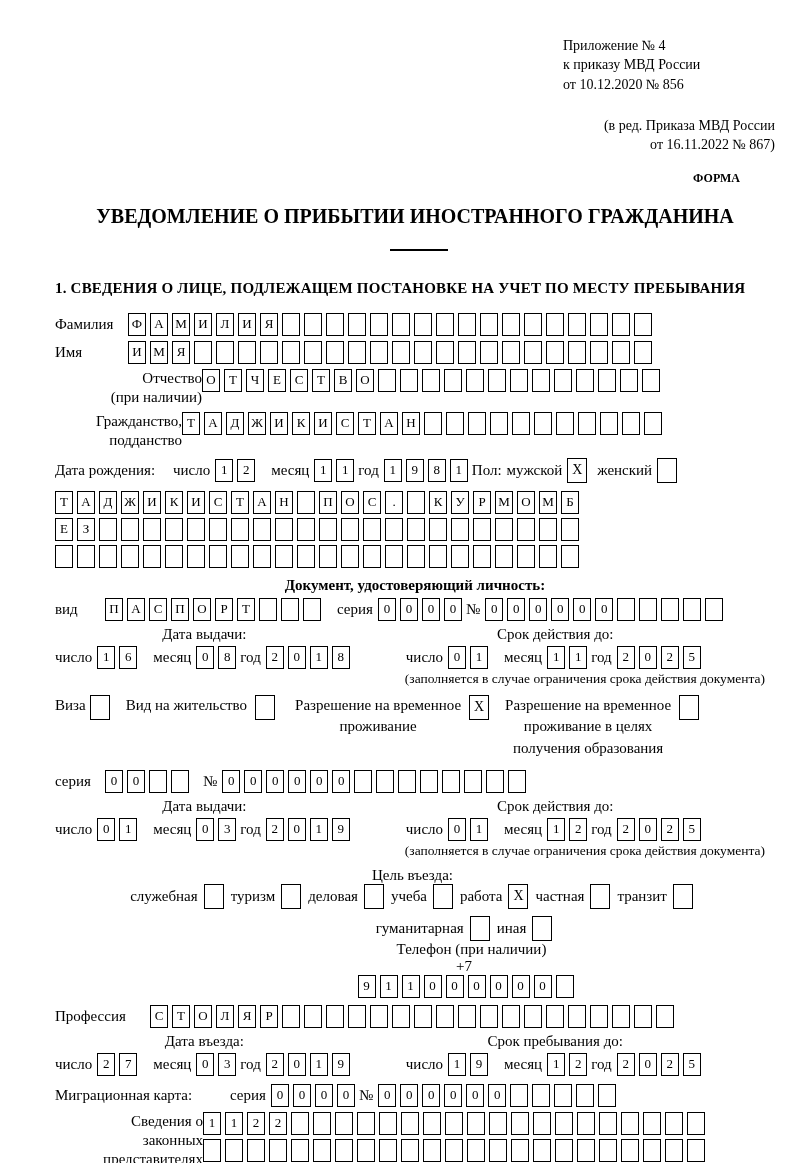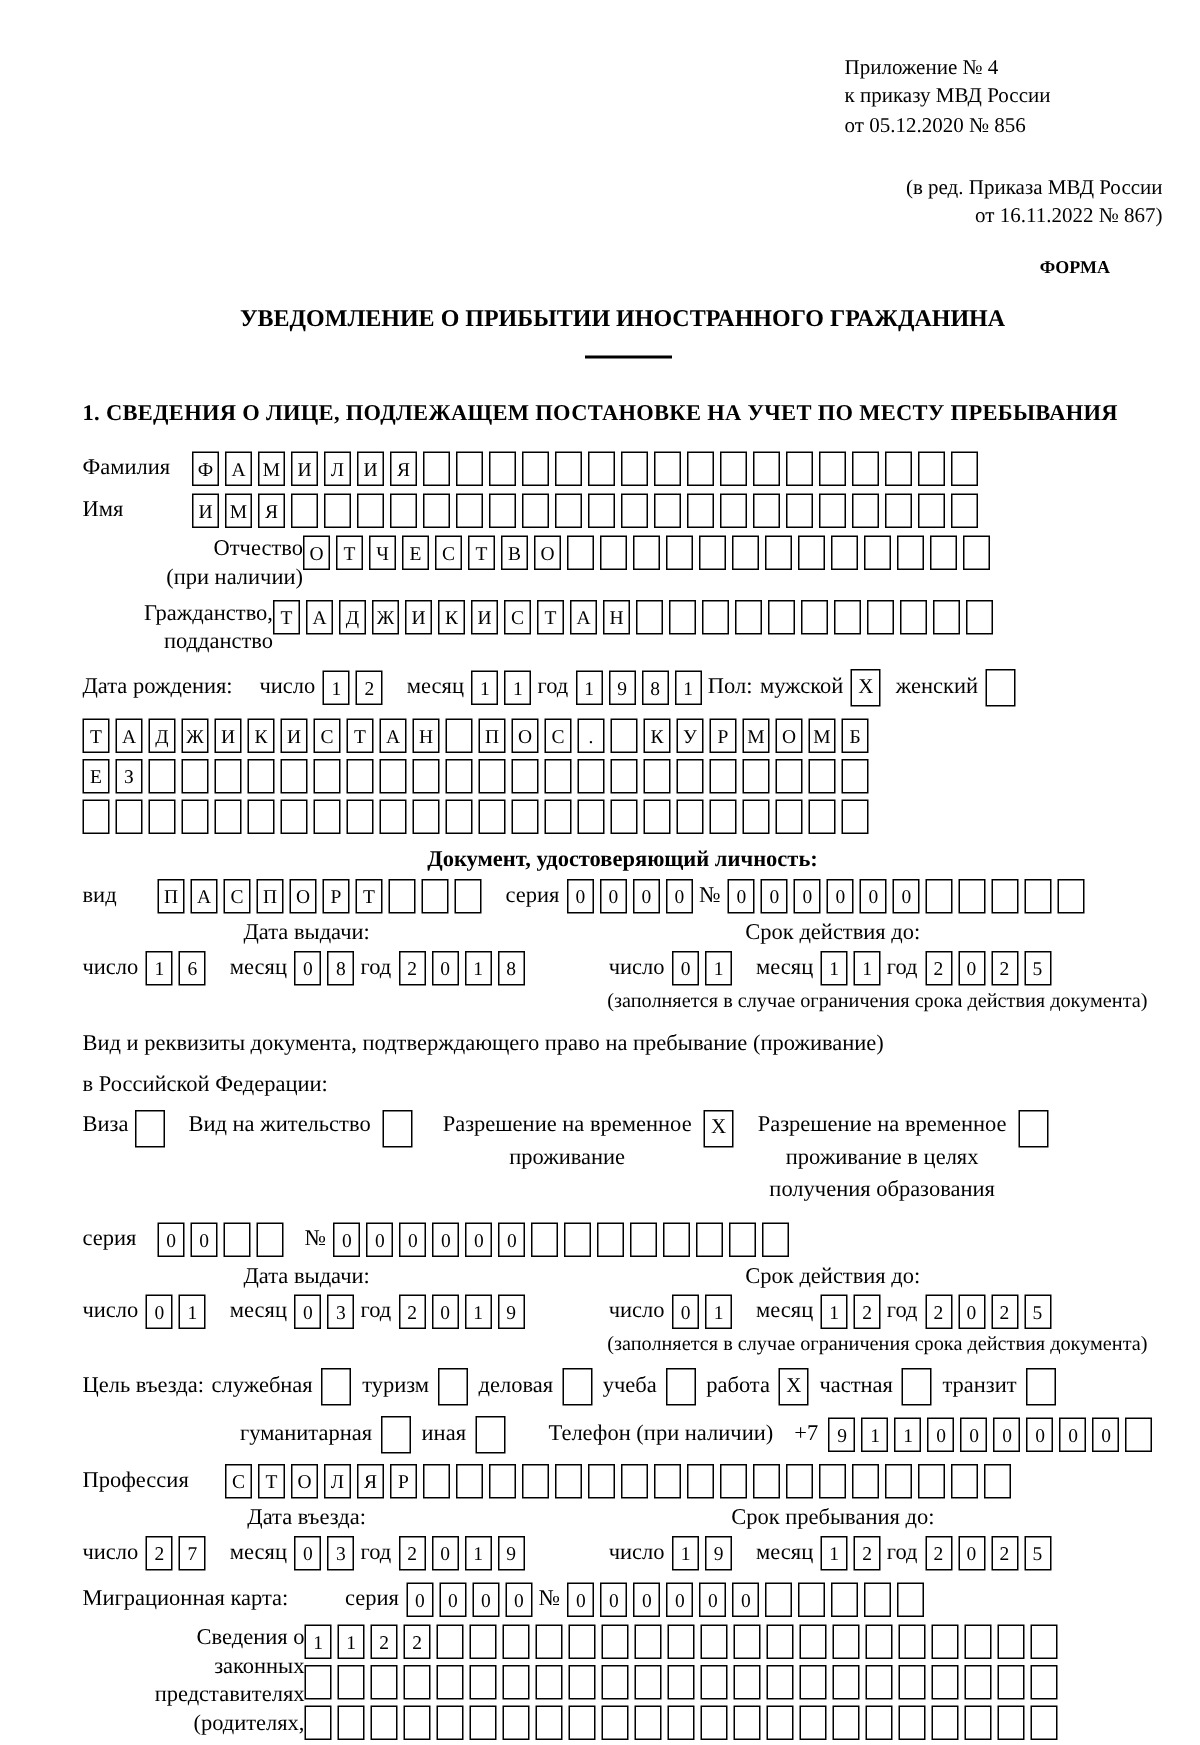--- a/index.html
+++ b/index.html
@@ -11,21 +11,21 @@
     font-size: 15px;
   }
   .page { padding: 36px 25px 10px 55px; }
 
   
   .hdr-block { margin-left: 508px; font-size: 14px; line-height: 1.38; }
   .hdr-edition { margin-top: 22px; text-align: right; }
   .forma { text-align: right; font-weight: bold; margin: 16px 35px 0 0; font-size: 12px; }
 
   
-  .title { text-align: center; font-weight: bold; font-size: 16px; margin-top: 16px; line-height: 1.4; }
+  .title { text-align: center; font-weight: bold; font-size: 20px; margin-top: 16px; line-height: 1.4; }
   .title-underline { display: inline-block; width: 58px; border-bottom: 2px solid #000; height: 14px; margin-left: 8px; }
   .sec-heading { font-weight: bold; font-size: 15px; margin-top: 22px; margin-bottom: 16px; letter-spacing: .2px; }
 
   
   .row { display: flex; align-items: center; margin-bottom: 5px; }
   .row-top { align-items: flex-start; }
   .flabel { flex: none; }
   .w73 { width: 73px; }
   .lblcol { flex: none; line-height: 19px; }
   .lblcol div { white-space: nowrap; text-align: right; }
@@ -63,39 +63,39 @@
 
   
   .res-intro { line-height: 1.75; margin-top: 2px; }
   .res-opts { display: flex; align-items: flex-start; margin: 4px 0 10px 0; }
   .res-opt { display: flex; align-items: flex-start; }
   .res-opt .olabel { text-align: center; line-height: 1.45; }
   .res-opt .checkbox { margin-left: 8px; }
   .ml16 { margin-left: 16px; } .ml20 { margin-left: 20px; } .ml14 { margin-left: 14px; }
 
   
-  .purpose-line { display: flex; align-items: center; margin-bottom: 7px; }
+  .purpose-line { display: flex; align-items: center; margin-bottom: 7px; flex-direction: column; }
   .purpose-line .opt { display: inline-flex; align-items: center; margin-right: 7px; }
   .purpose-line .opt-label { margin-right: 6px; white-space: nowrap; }
   .indent105 { padding-left: 105px; }
   .phone-label { margin: 0 14px 0 22px; white-space: nowrap; }
   .phone-prefix { margin-right: 7px; }
 
   .mt8 { margin-top: 8px; }
   .note-bottom { font-size: 13.5px; margin-top: 12px; padding-left: 2px; white-space: nowrap; }
 </style>
 </head>
 <body>
 
 <div class="page">
 
   <div class="hdr-block">
     <div>Приложение № 4</div>
     <div>к приказу МВД России</div>
-    <div>от 05.12.2020 № 856</div>
+    <div>от 10.12.2020 № 856</div>
     <div class="hdr-edition">
       <div>(в ред. Приказа МВД России</div>
       <div>от 16.11.2022 № 867)</div>
     </div>
   </div>
   <div class="forma">ФОРМА</div>
 
   <div class="title">
     <div>УВЕДОМЛЕНИЕ О ПРИБЫТИИ ИНОСТРАННОГО ГРАЖДАНИНА</div>
     <div><span class="title-underline"></span></div>
@@ -412,24 +412,20 @@
             <span class="cell">2</span>
             <span class="cell">0</span>
             <span class="cell">2</span>
             <span class="cell">5</span>
           </span>
       </div>
     </div>
   </div>
   <div class="dnote">(заполняется в случае ограничения срока действия документа)</div>
 
-  <div class="res-intro">
-    <div>Вид и реквизиты документа, подтверждающего право на пребывание (проживание)</div>
-    <div>в Российской Федерации:</div>
-  </div>
 
   <div class="res-opts">
     <span class="res-opt">
       <span class="olabel">Виза</span>
       <span class="checkbox" style="margin-left:4px"></span>
     </span>
     <span class="res-opt ml16">
       <span class="olabel">Вид на жительство</span>
       <span class="checkbox ml14"></span>
     </span>

